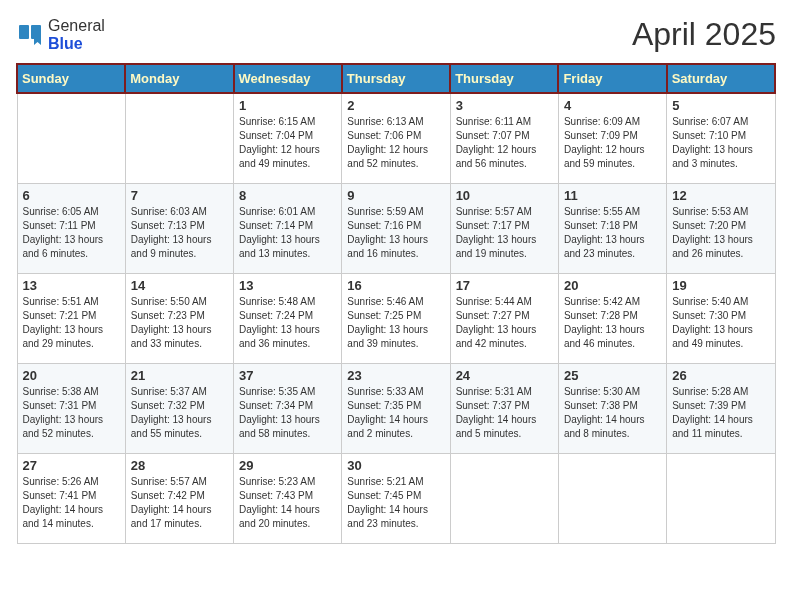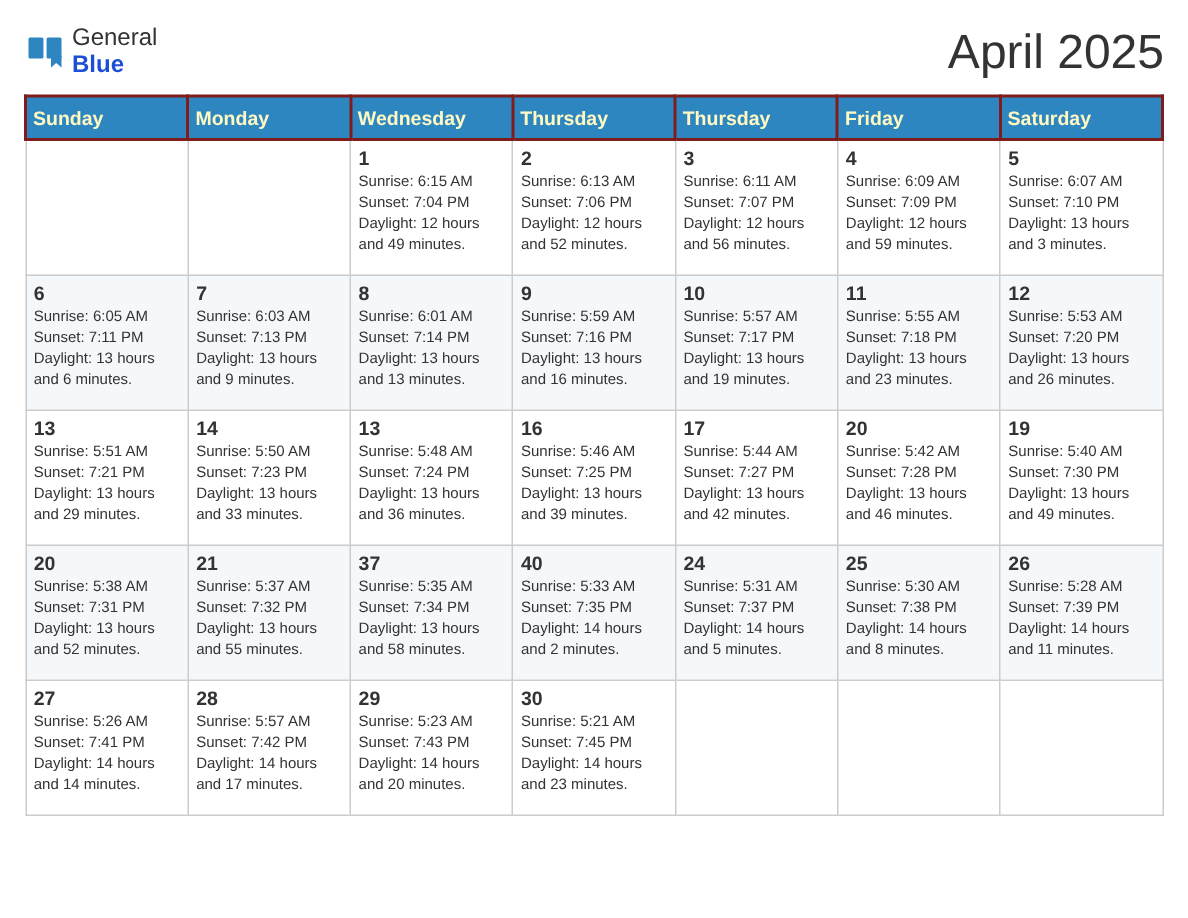--- a/index.html
+++ b/index.html
@@ -252,21 +252,21 @@
 Sunset: 7:32 PM
 Daylight: 13 hours and 55 minutes.</div>
         </td>
         <td>
           <span class="day-num">37</span>
           <div class="day-info">Sunrise: 5:35 AM
 Sunset: 7:34 PM
 Daylight: 13 hours and 58 minutes.</div>
         </td>
         <td>
-          <span class="day-num">40</span>
+          <span class="day-num">23</span>
           <div class="day-info">Sunrise: 5:33 AM
 Sunset: 7:35 PM
 Daylight: 14 hours and 2 minutes.</div>
         </td>
         <td>
           <span class="day-num">24</span>
           <div class="day-info">Sunrise: 5:31 AM
 Sunset: 7:37 PM
 Daylight: 14 hours and 5 minutes.</div>
         </td>

